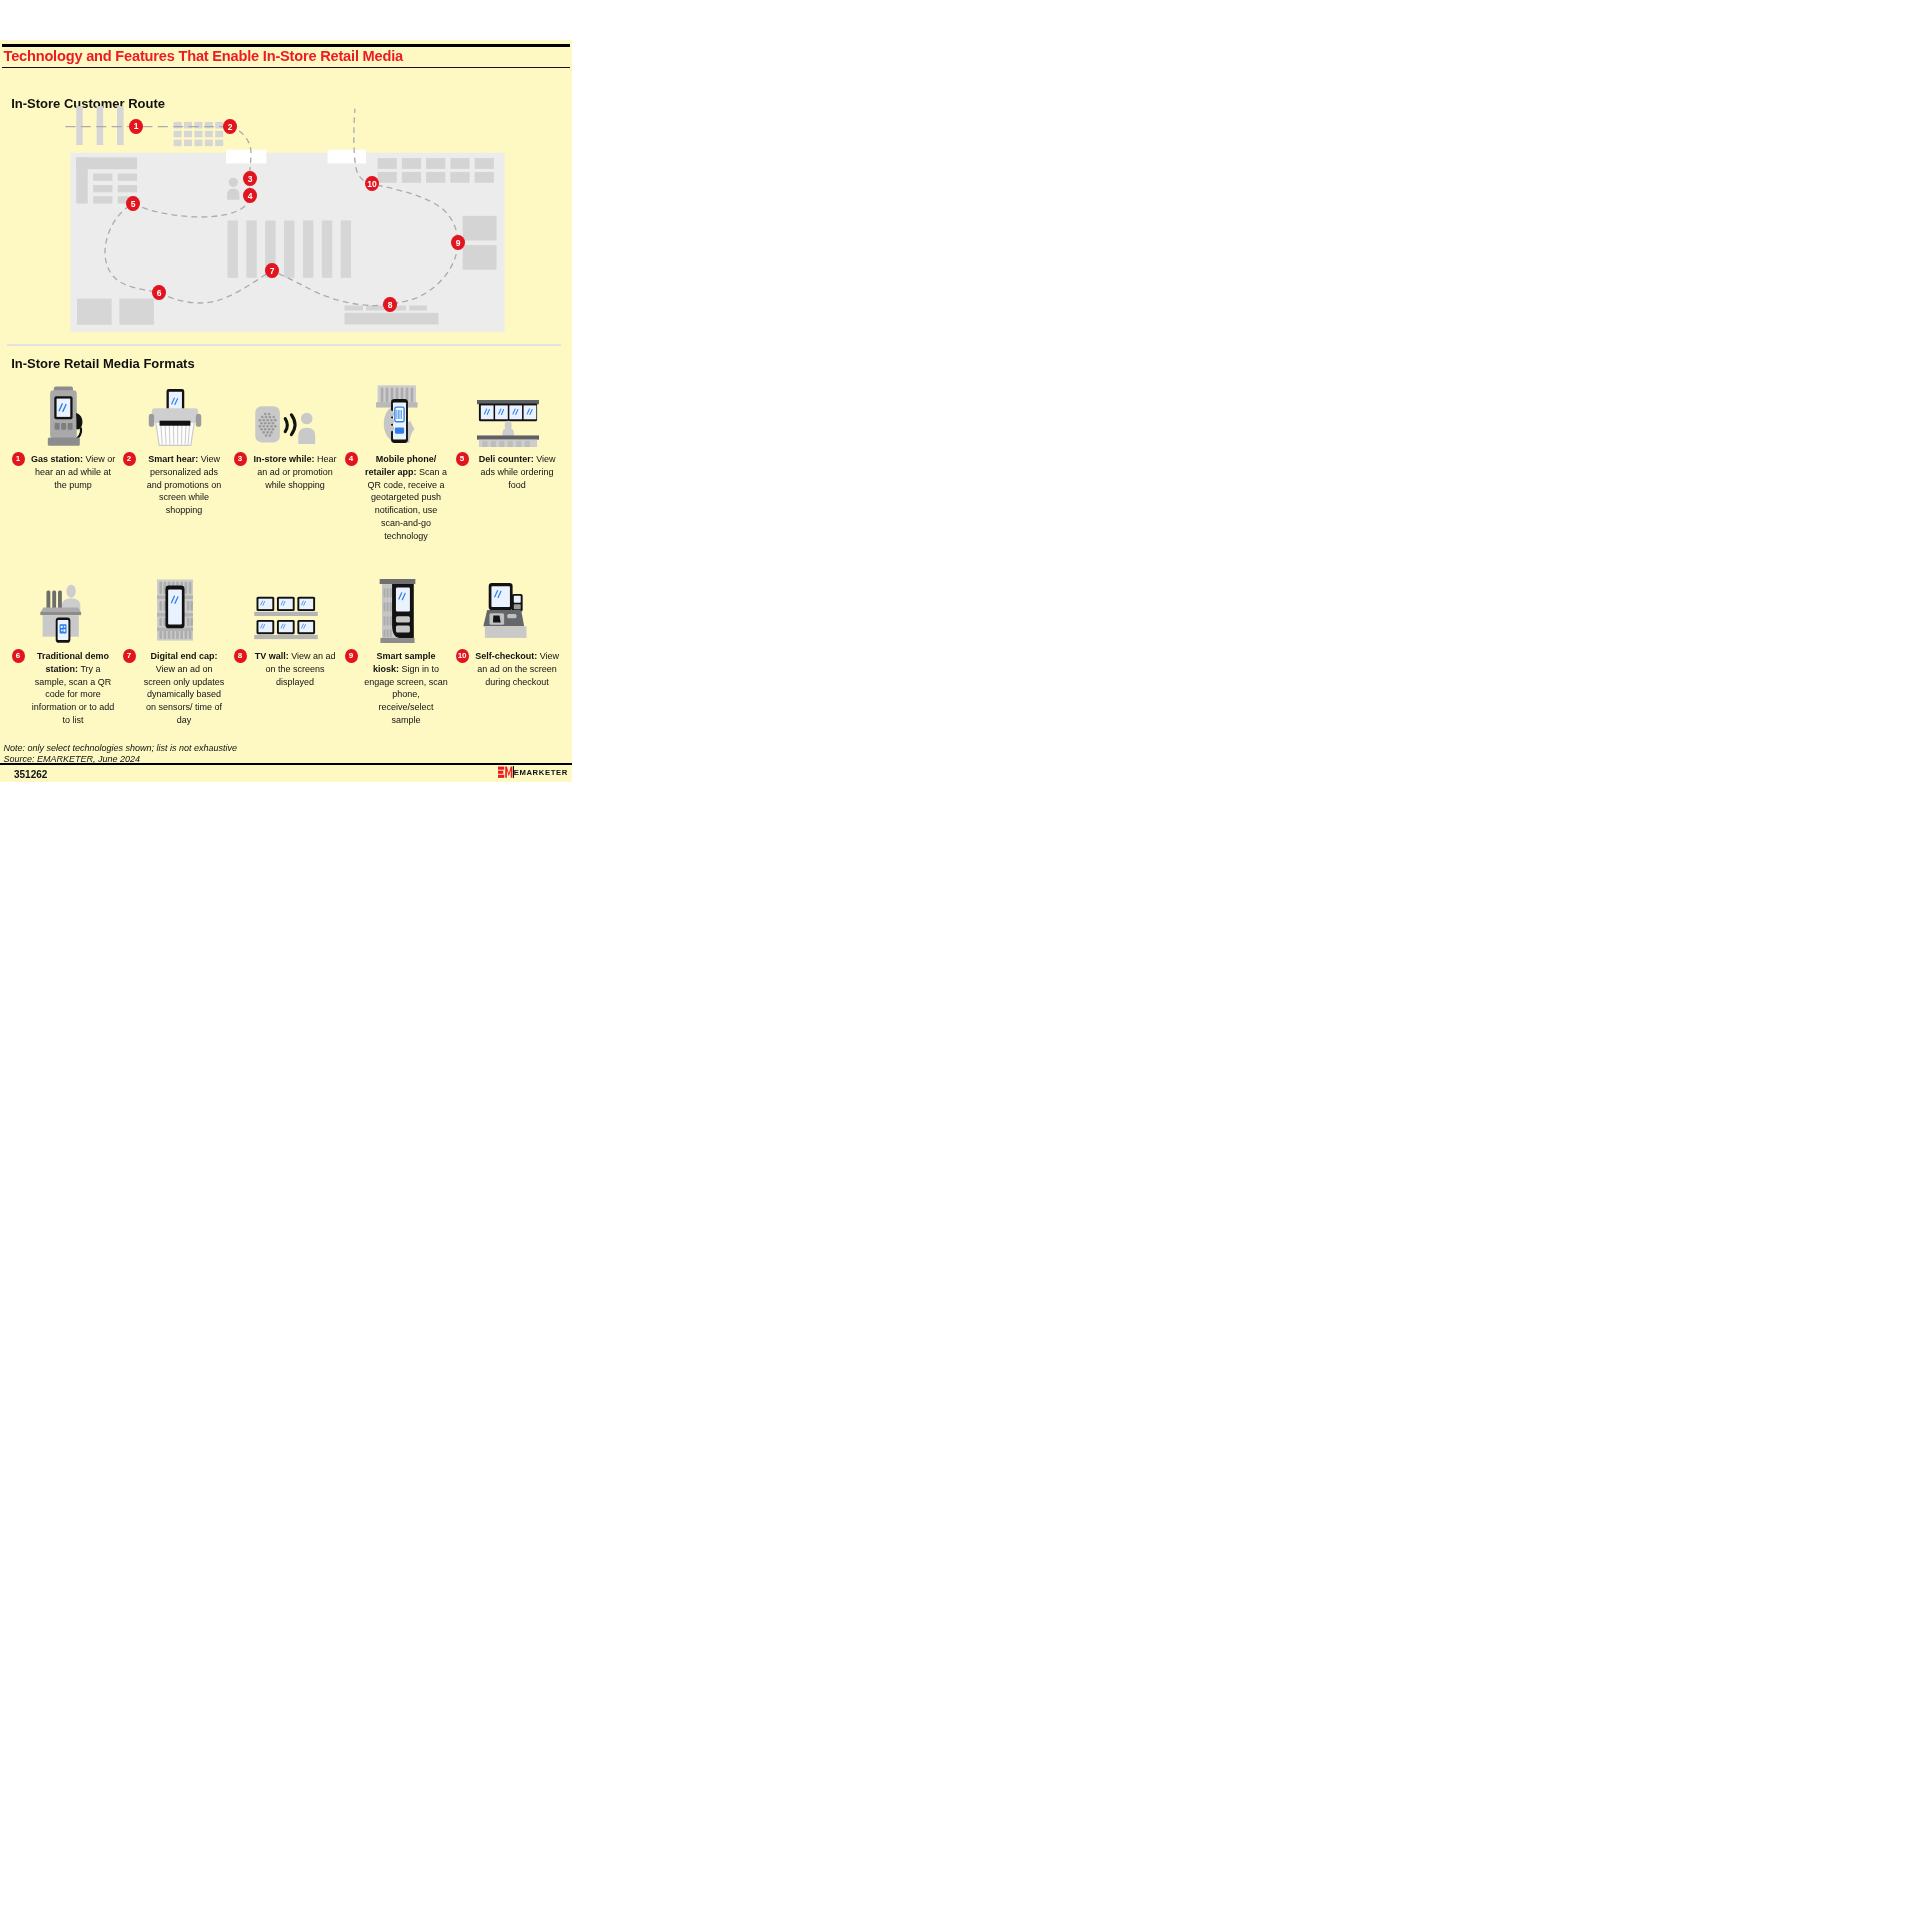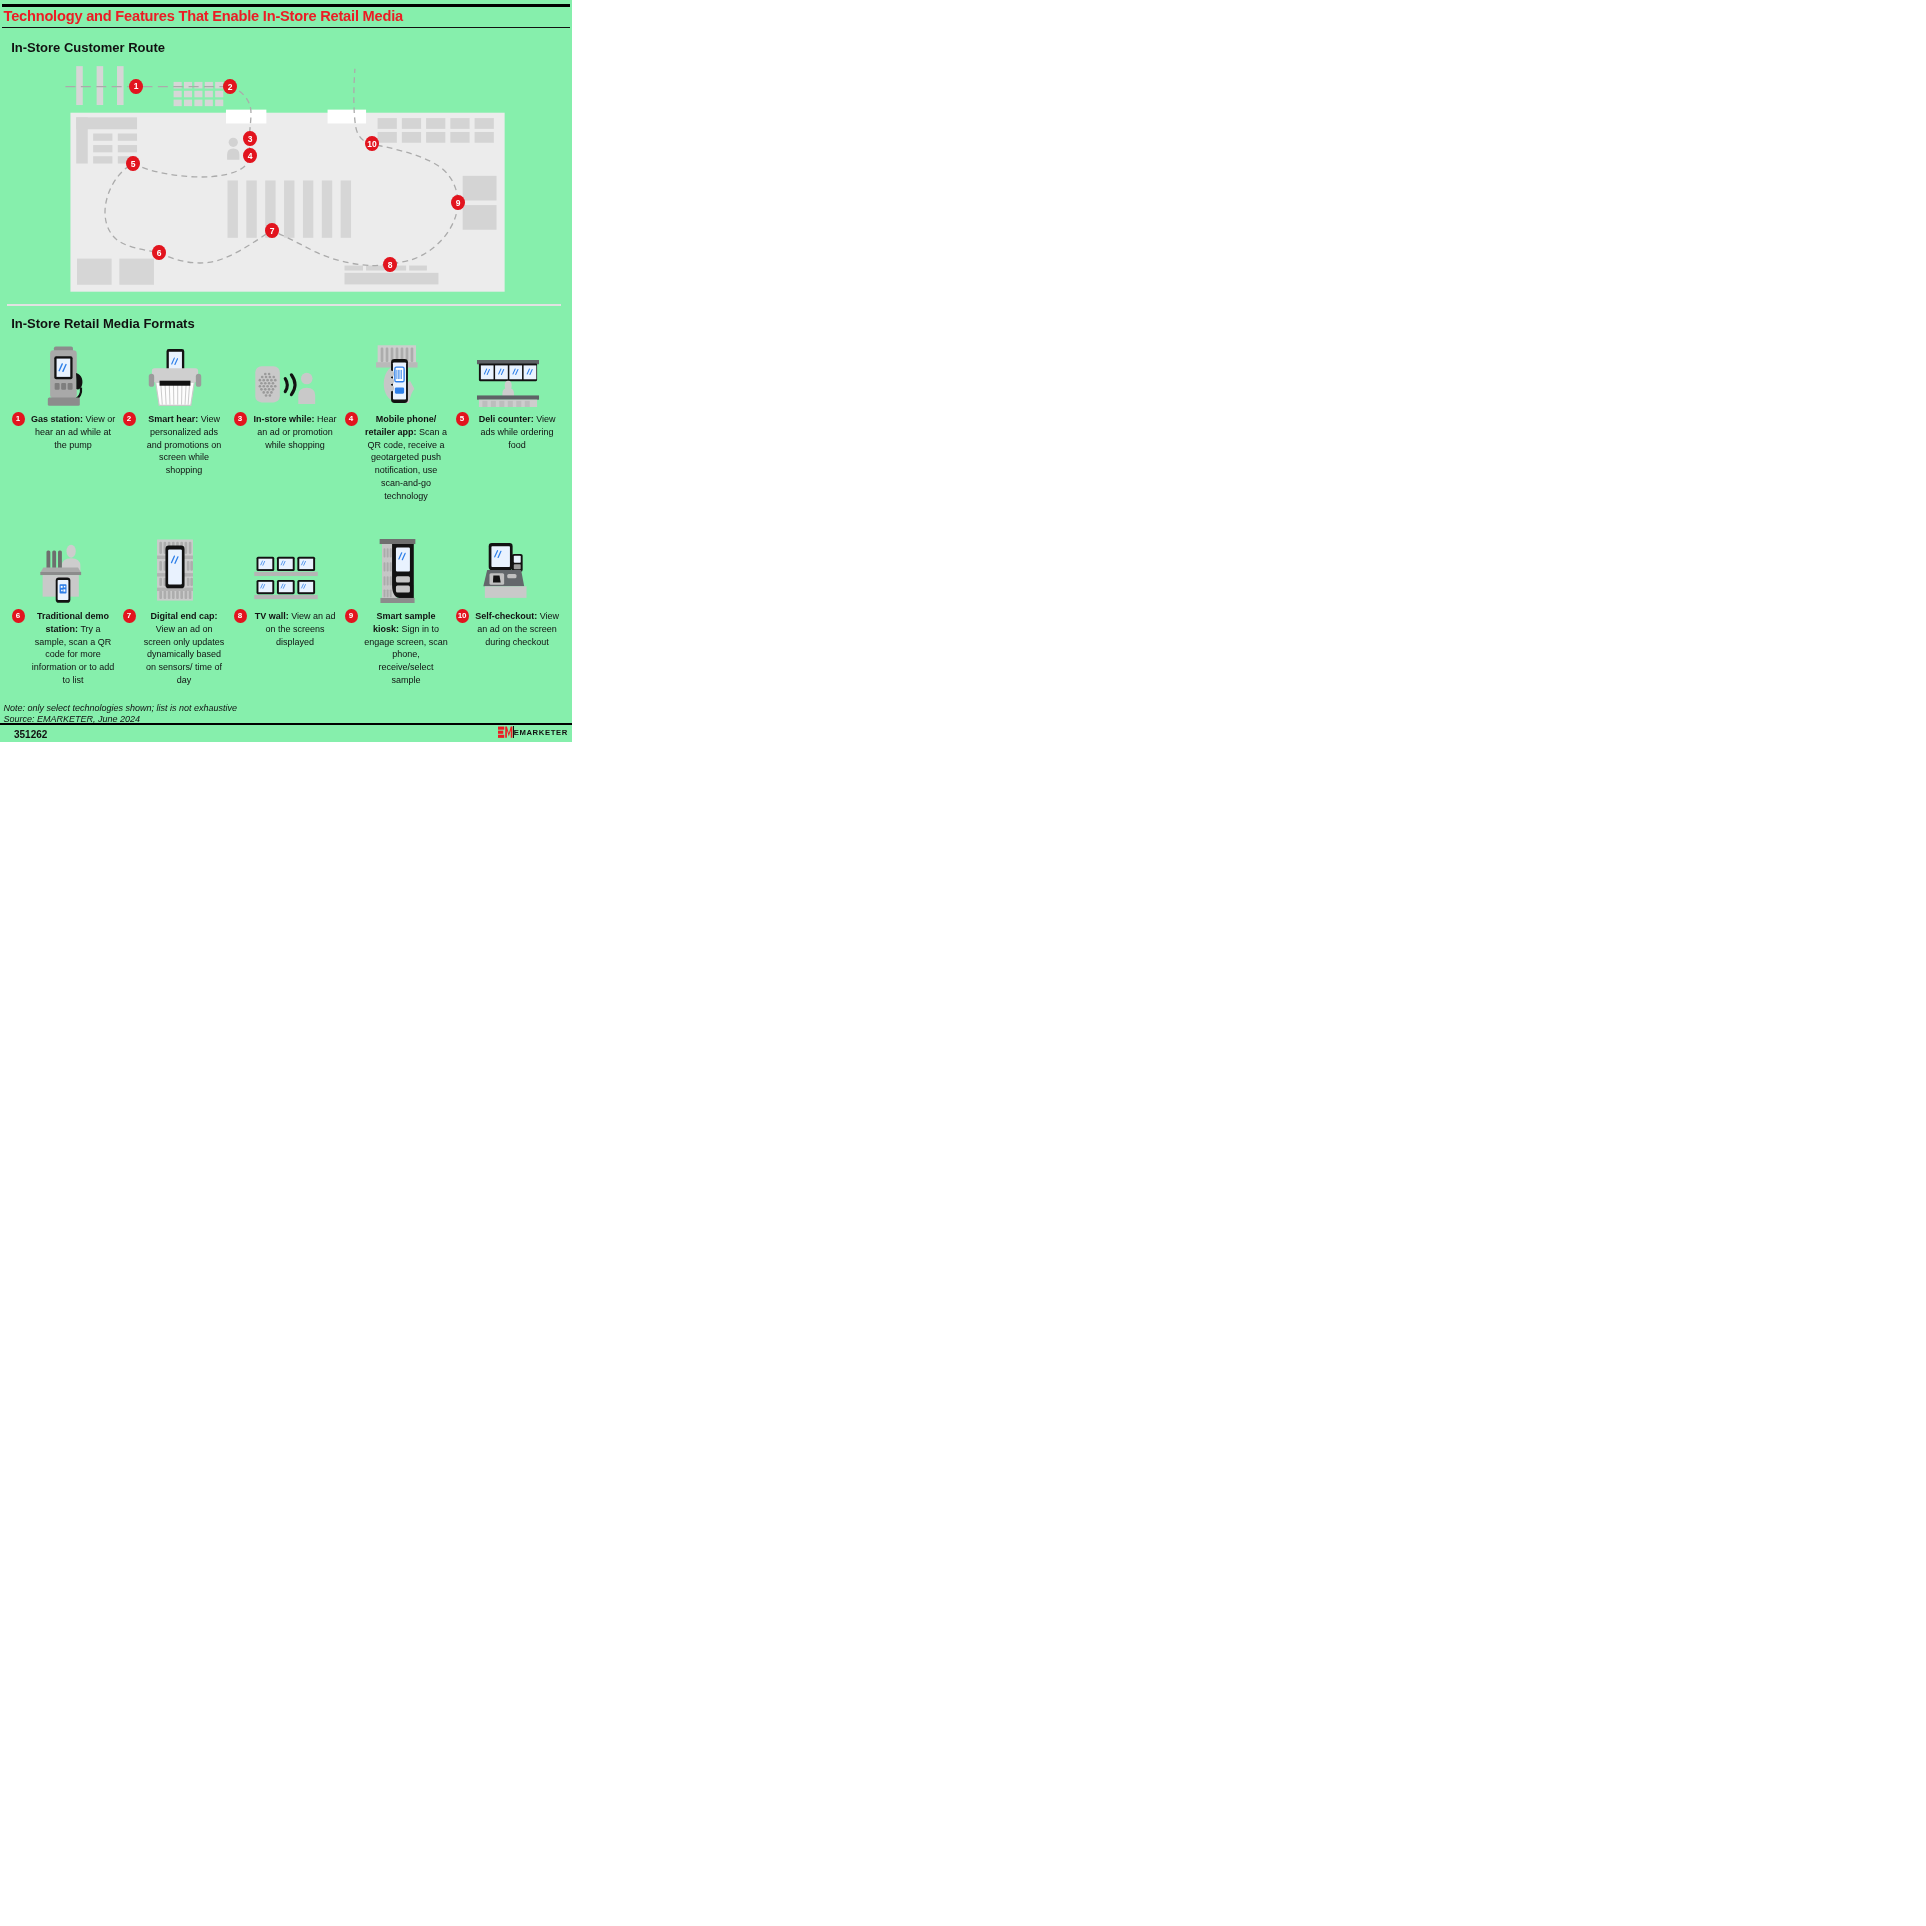--- a/index.html
+++ b/index.html
@@ -1,25 +1,25 @@
 <!DOCTYPE html>
 <html style="font-size:6.2px"><head>
 <meta charset="utf-8">
 <style>
   html,body{margin:0;padding:0;background:#fff;}
   .page{
-    position:relative;width:572px;height:742px;background:#86efac;overflow:hidden;
-    font-family:"Liberation Sans",sans-serif;color:#111;
+    position:relative;width:572px;height:742px;background:#fef9c3;overflow:hidden;
+    font-family:"Liberation Sans",sans-serif;color:#111;margin-top:40px;
   }
   .topbar{position:absolute;left:2.3px;right:2.3px;top:4.2px;height:2.7px;background:#000;}
   h1.page-title{position:absolute;left:3.5px;top:7.7px;margin:0;font-size:14.6px;line-height:1.15;
     font-weight:bold;color:#EC1C24;letter-spacing:-0.2px;white-space:nowrap;}
   .title-rule{position:absolute;left:2.3px;right:2.3px;top:27px;height:1.2px;background:#111;}
   h2.sec{position:absolute;margin:0;font-size:13px;font-weight:bold;color:#111;white-space:nowrap;}
-  h2.route-h{left:11.2px;top:40px;}
+  h2.route-h{left:11.2px;top:56px;}
   h2.formats-h{left:11.2px;top:316px;}
 
   .map{position:absolute;left:0;top:64px;width:572px;height:236px;}
   .map svg.floor{position:absolute;left:0;top:0;}
   .marker{position:absolute;width:14px;height:15.4px;border-radius:50%;background:#E2141E;
     color:#fff;font-weight:bold;font-size:8.5px;display:flex;align-items:center;justify-content:center;}
   .mk1{left:129px;top:14.6px;}  .mk2{left:223px;top:15px;}
   .mk3{left:243px;top:67px;} .mk4{left:243px;top:84px;}
   .mk5{left:126px;top:92px;} .mk6{left:152px;top:181px;}
   .mk7{left:265px;top:159px;} .mk8{left:383px;top:193px;}

